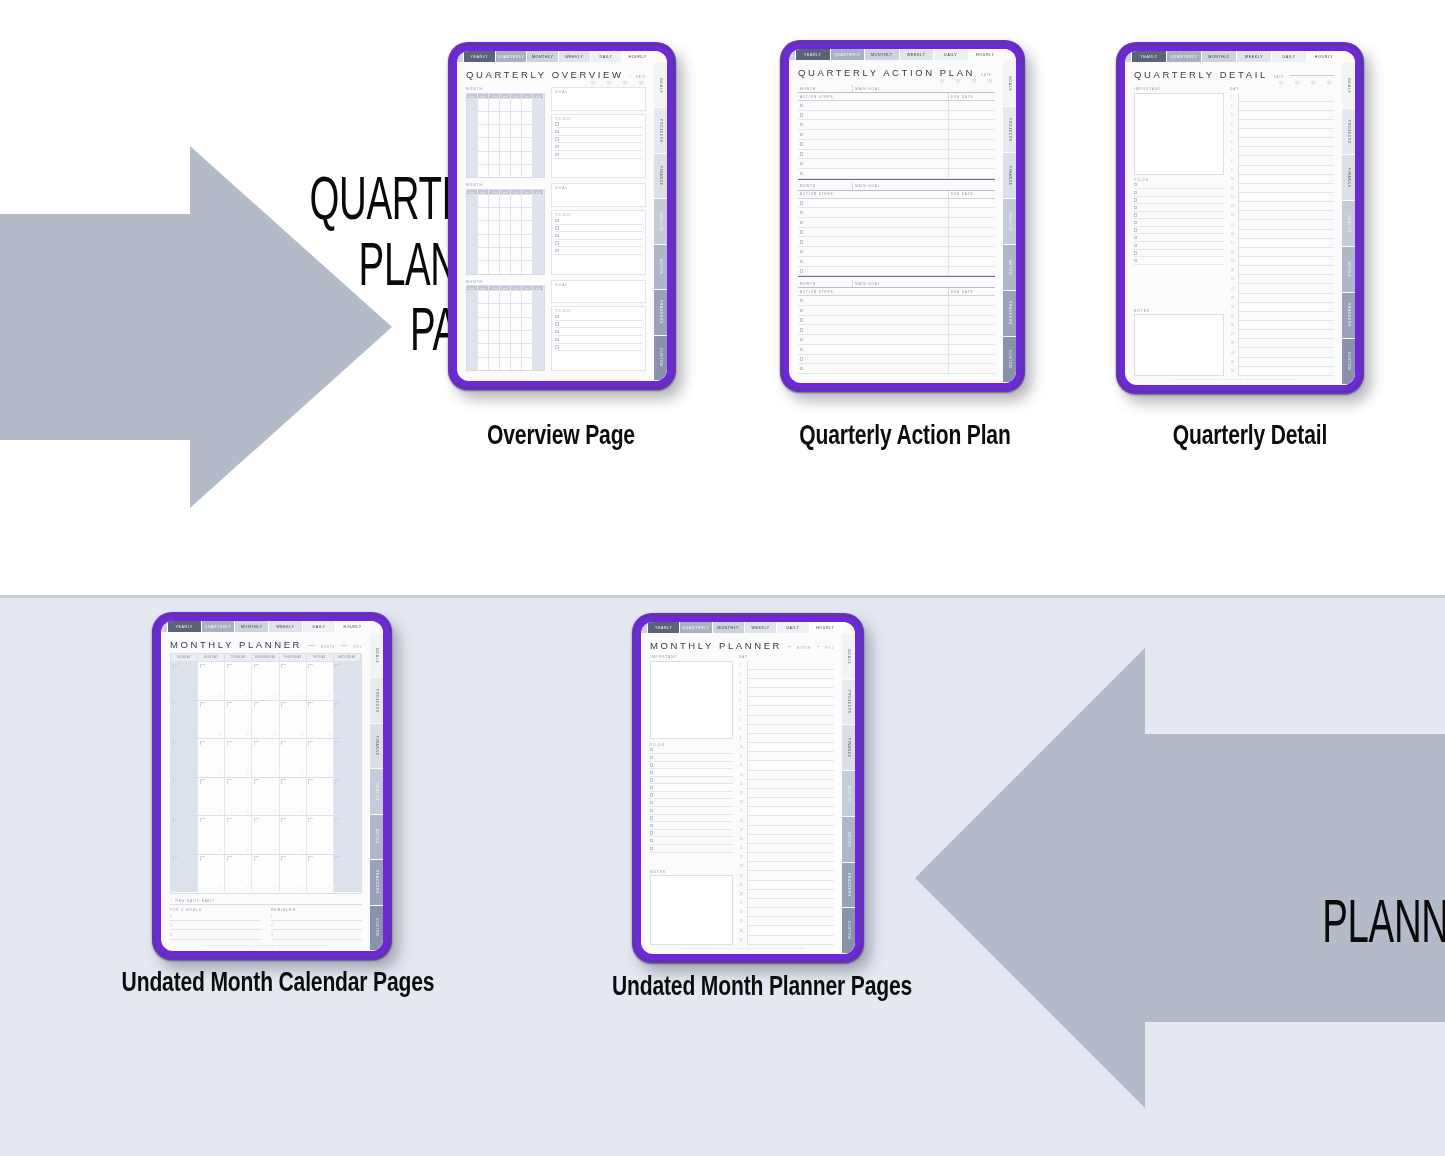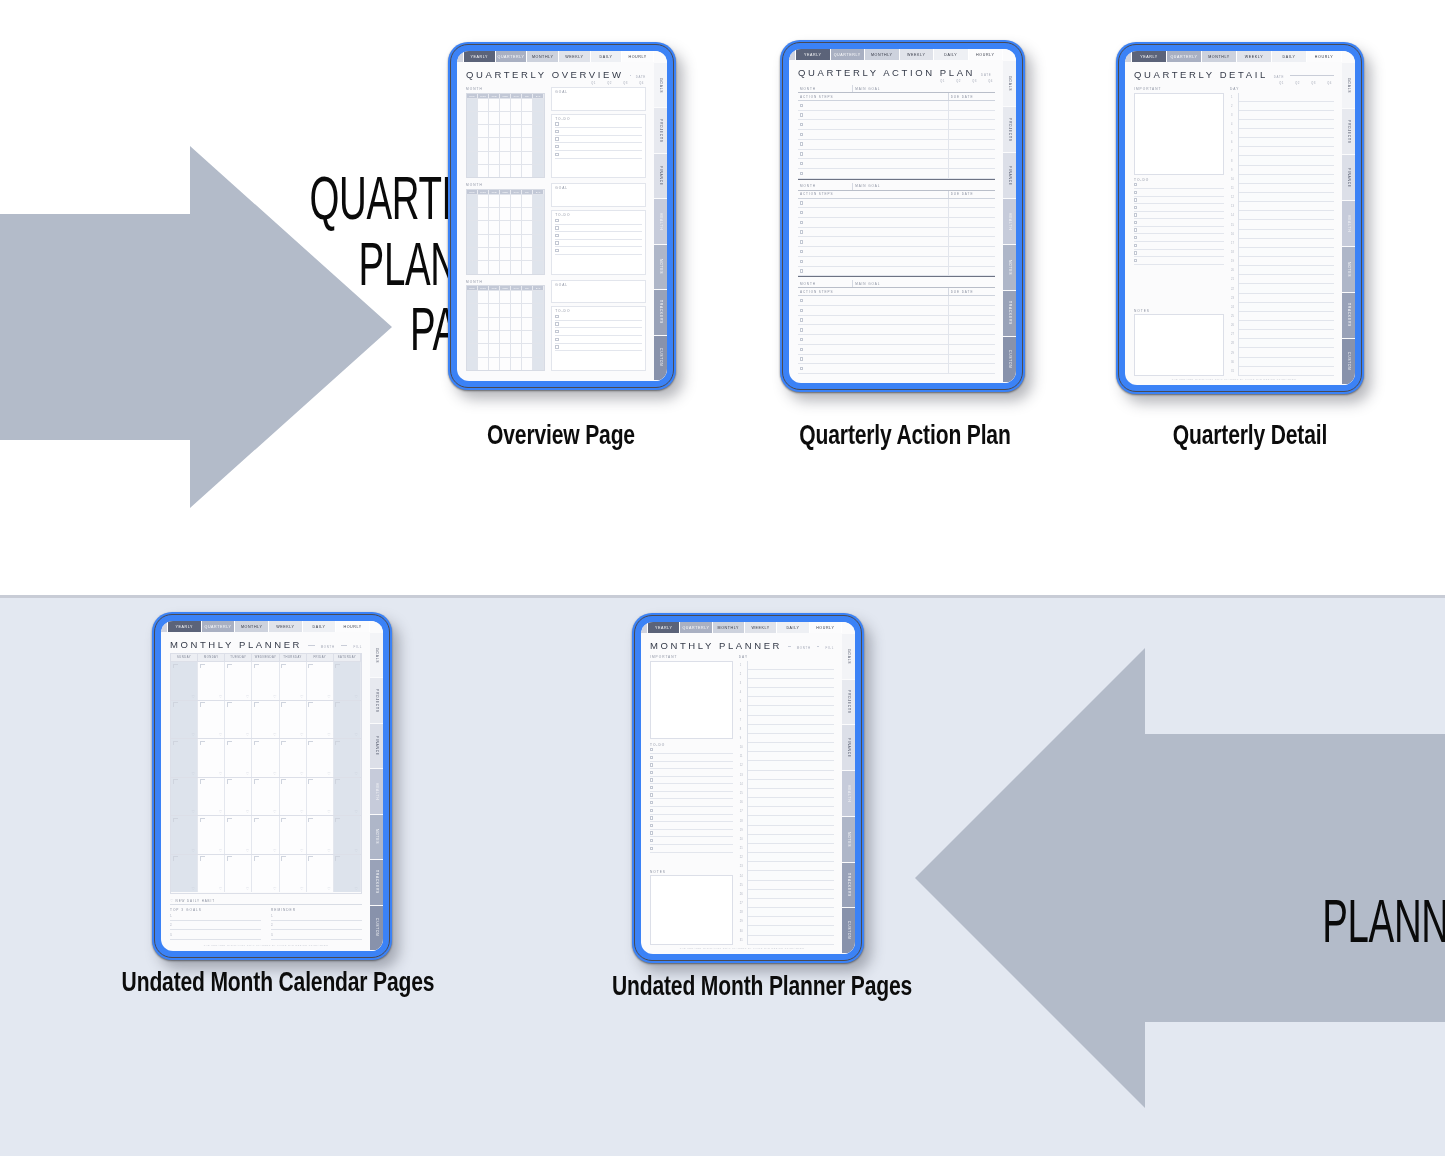--- a/index.html
+++ b/index.html
@@ -49,21 +49,21 @@
     text-align: right;
     font-size: 62px;
     transform-origin: right top;
   }
   .arrow-label .ln { display: block; white-space: nowrap; }
 
   
   .tablet { position: absolute; }
   .tablet-body {
     width: 100%; height: 100%;
-    background: #3b82f6;
+    background: #6d28d9;
     border-radius: 20px;
     padding: 9px;
     box-shadow: 7px 9px 14px rgba(40,45,60,0.34), 0 1px 2px rgba(0,0,0,0.5);
     position: relative;
   }
   .tablet-body::before {
     content: ""; position: absolute; inset: 2px;
     border-radius: 18px;
     border: 1px solid #4a4a52;
     pointer-events: none;

